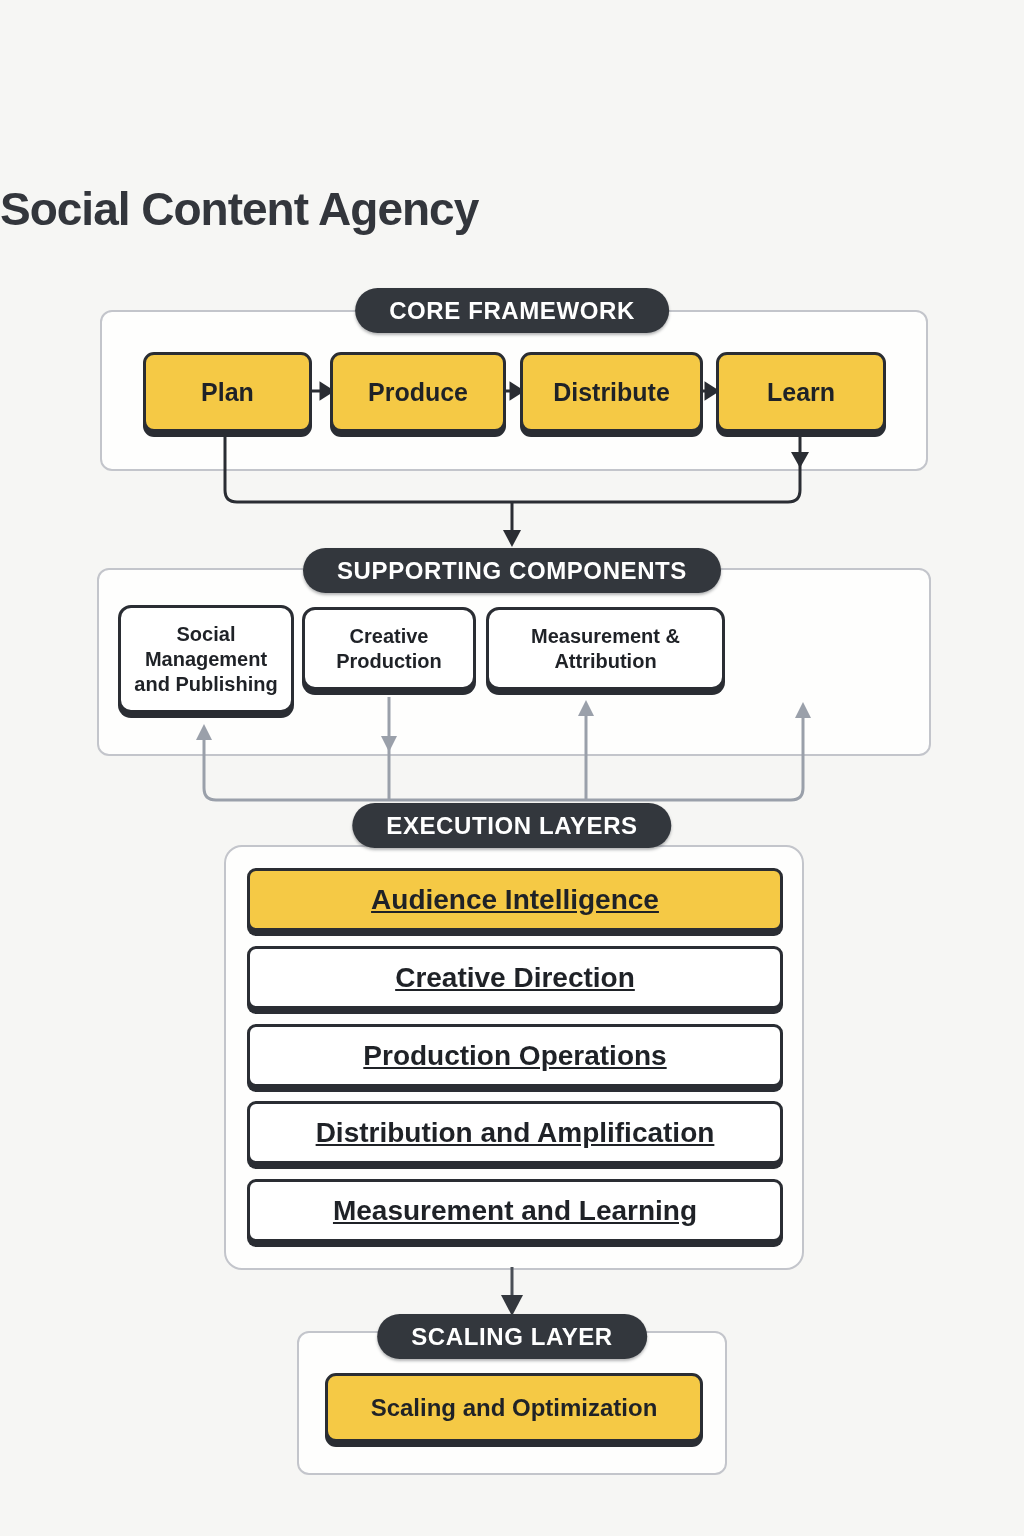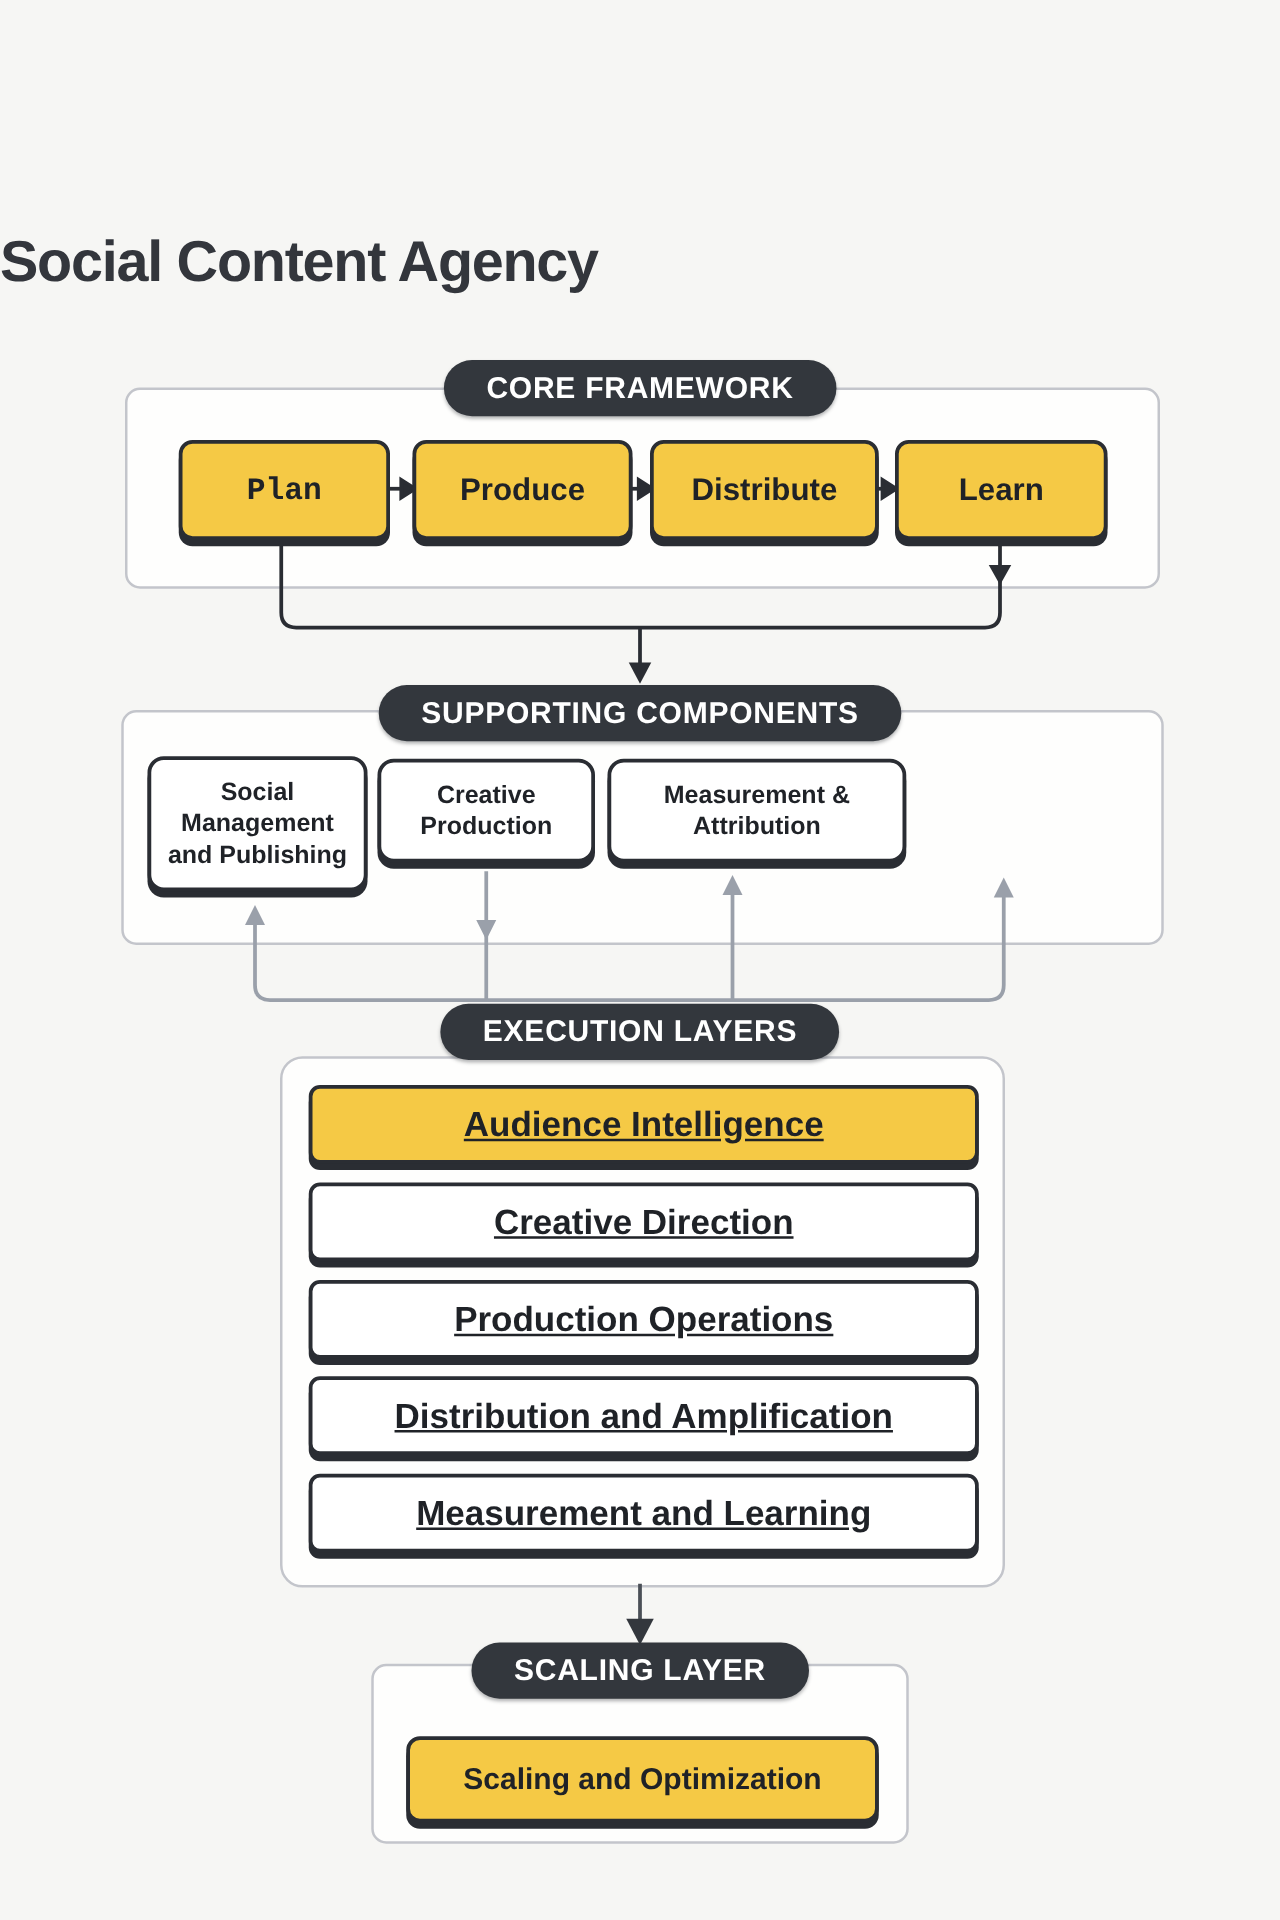--- a/index.html
+++ b/index.html
@@ -54,21 +54,21 @@
     display:flex;align-items:center;justify-content:center;
     text-align:center;
     font-weight:700;
     color:#1f2227;
     z-index:3;
   }
   .box.yellow{background:#f5c945;}
   .core-step{font-size:25px;}
   .supp-box{font-size:20px;line-height:1.25;padding:4px 8px;box-sizing:border-box;border-radius:13px;}
   .layer-row{font-size:28px;text-decoration:underline;}
-  .scale-box{font-size:24px;margin-top:16px;}
+  .scale-box{font-size:24px;}
 
   svg.wires{position:absolute;left:0;top:0;z-index:2;}
 </style>
 </head>
 <body>
 
 <div class="canvas">
 
   <div class="page-title">Social Content Agency</div>
 
@@ -113,21 +113,21 @@
       <line x1="512" y1="1267" x2="512" y2="1298" stroke="#4a4f56" stroke-width="3"></line>
       <polygon points="501,1295 523,1295 512,1316" fill="#33373d"></polygon>
     </g>
   </svg>
 
   <div class="badge" style="top:288px;">CORE FRAMEWORK</div>
   <div class="badge" style="top:548px;">SUPPORTING COMPONENTS</div>
   <div class="badge" style="top:803px;">EXECUTION LAYERS</div>
   <div class="badge" style="top:1314px;">SCALING LAYER</div>
 
-  <div class="box yellow core-step" style="left:143px;top:352px;width:163px;height:74px;font-family:Liberation Mono, monospace;">
+  <div class="box yellow core-step" style="left:143px;top:352px;width:163px;height:74px;">
     <span>Plan</span>
   </div>
   <div class="box yellow core-step" style="left:330px;top:352px;width:170px;height:74px;">
     <span>Produce</span>
   </div>
   <div class="box yellow core-step" style="left:520px;top:352px;width:177px;height:74px;">
     <span>Distribute</span>
   </div>
   <div class="box yellow core-step" style="left:716px;top:352px;width:164px;height:74px;">
     <span>Learn</span>

